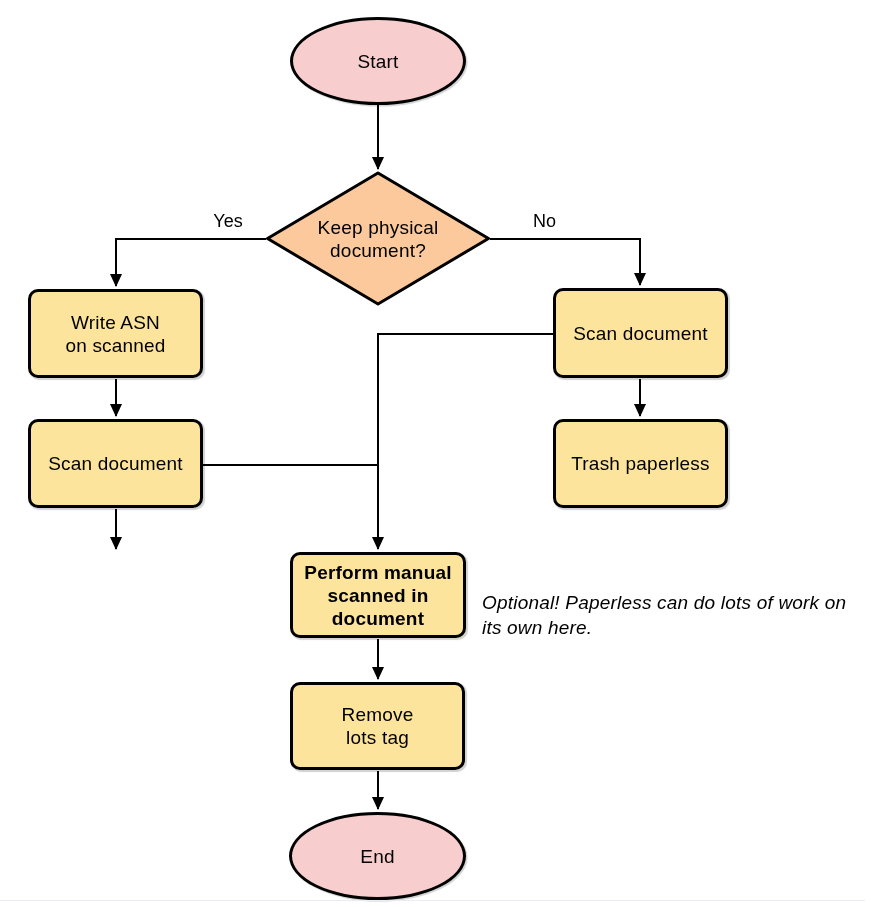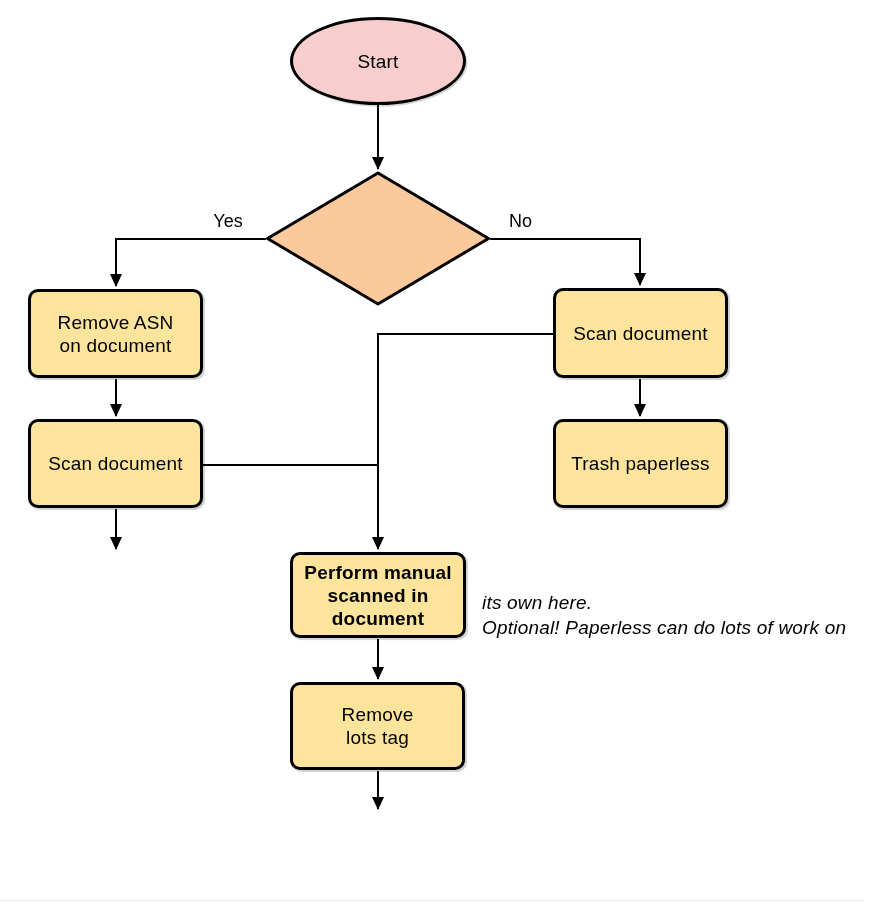--- a/index.html
+++ b/index.html
@@ -114,28 +114,32 @@
     <path class="edge" d="M378,639 V679" marker-end="url(#arrow)"></path>
     <path class="edge" d="M378,771 V809" marker-end="url(#arrow)"></path>
 
     <polygon class="shape-diamond" points="378,173 488.5,238.5 378,304 267.5,238.5"></polygon>
   </svg>
 
   <div class="node terminator" style="left:290px; top:17px; width:176px; height:88px;">
     <span class="ln">Start</span>
   </div>
 
+  <div class="decision-label" style="left:266px; top:172px; width:224px; height:134px;">
+    <span class="ln">Keep physical</span>
+    <span class="ln">document?</span>
+  </div>
 
   <div class="edge-label" style="left:198px; top:211px; width:60px;">Yes</div>
 
-  <div class="edge-label" style="left:493px; top:211px; width:55px;">No</div>
+  <div class="edge-label" style="left:517px; top:211px; width:55px;">No</div>
 
   <div class="node process" style="left:28px; top:289px; width:175px; height:89px;">
-    <span class="ln">Remove ASN</span>
-    <span class="ln">on document</span>
+    <span class="ln">Write ASN</span>
+    <span class="ln">on scanned</span>
   </div>
 
   <div class="node process" style="left:28px; top:419px; width:175px; height:89px;">
     <span class="ln">Scan document</span>
   </div>
 
 
   <div class="node process" style="left:553px; top:288px; width:175px; height:90px;">
     <span class="ln">Scan document</span>
   </div>
@@ -144,25 +148,28 @@
     <span class="ln">Trash paperless</span>
   </div>
 
   <div class="node process" style="left:290px; top:552px; width:176px; height:86px;font-weight:bold;">
     <span class="ln">Perform manual</span>
     <span class="ln">scanned in</span>
     <span class="ln">document</span>
   </div>
 
   <div class="annotation" style="left:482px; top:590px;">
+    <span class="ln">Optional! Paperless can do lots of work on</span>
     <span class="ln">its own here.</span>
-    <span class="ln">Optional! Paperless can do lots of work on</span>
   </div>
 
   <div class="node process" style="left:290px; top:682px; width:175px; height:88px;align-items:center;">
     <span class="ln">Remove</span>
     <span class="ln">lots tag</span>
   </div>
 
+  <div class="node terminator" style="left:289px; top:812px; width:177px; height:88px;">
+    <span class="ln">End</span>
+  </div>
 
   <div class="bottom-divider"></div>
 
 </div>
 
 </body></html>

